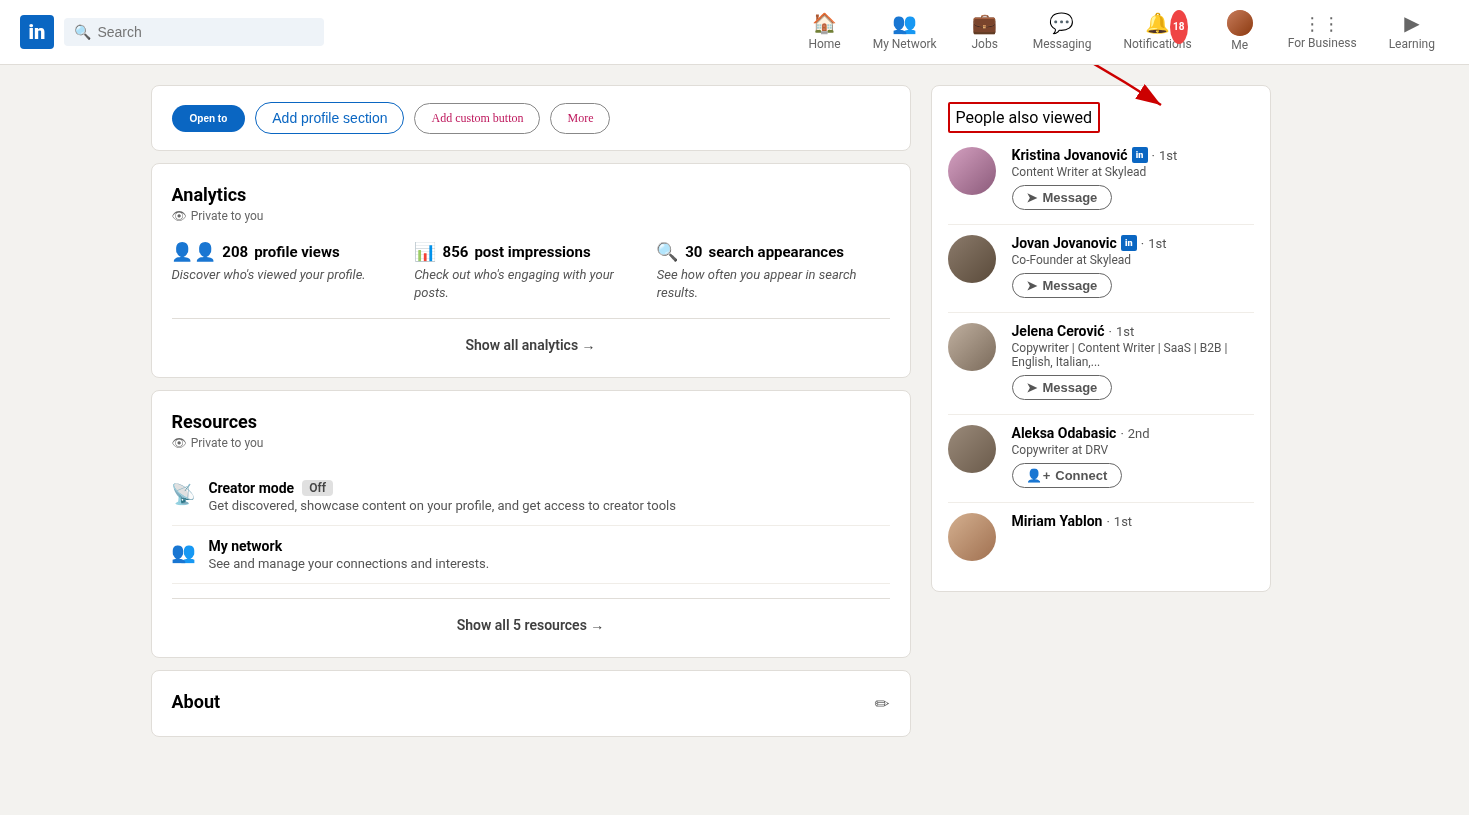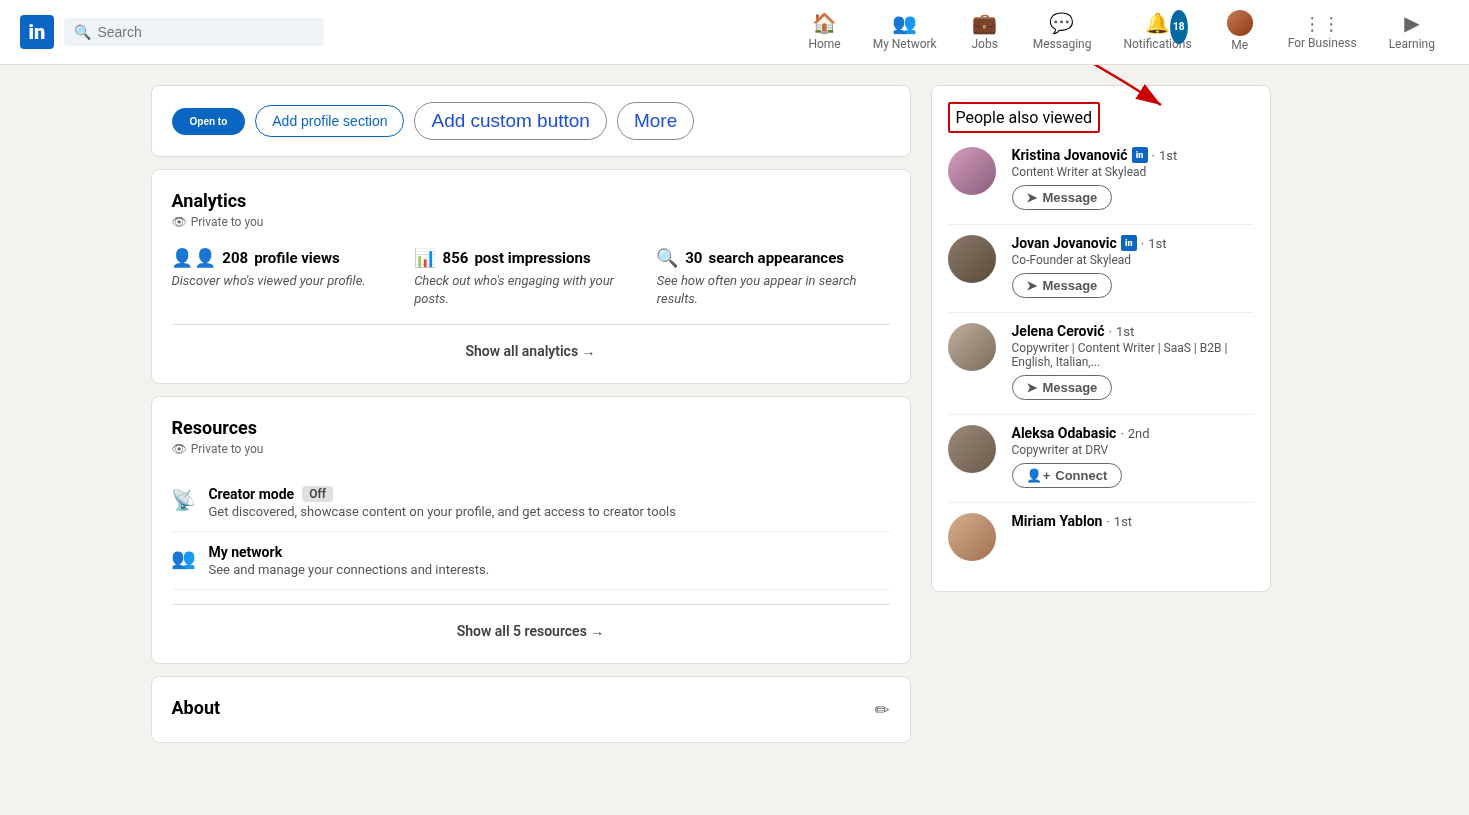--- a/index.html
+++ b/index.html
@@ -66,21 +66,21 @@
       height: 65px;
       justify-content: center;
       border-bottom: 2px solid transparent;
       position: relative;
     }
     .nav-icon { font-size: 20px; margin-bottom: 2px; }
     .badge {
       position: absolute;
       top: 10px;
       right: 18px;
-      background: #0369a1;
+      background: #ef4444;
       color: #fff;
       border-radius: 50%;
       font-size: 10px;
       font-weight: 700;
       width: 18px;
       height: 34px;
       display: flex;
       align-items: center;
       justify-content: center;
     }
@@ -144,27 +144,28 @@
       color: #0a66c2;
       border: 1.5px solid #0a66c2;
       border-radius: 20px;
       padding: 7px 16px;
       font-size: 14px;
       font-weight: 400;
       cursor: pointer;
     }
     .btn-gray {
       background: transparent;
-      color: #1d4ed8;
+      color: #be185d;
       border: 1.5px solid #888;
       border-radius: 20px;
       padding: 7px 16px;
-      font-size: 19px;
+      font-size: 12px;
       font-weight: 500;
       cursor: pointer;
+      font-family: Liberation Serif, serif;
     }
 
     
     .card {
       background: #fff;
       border: 1px solid #e0ddd8;
       border-radius: 8px;
       padding: 20px;
       margin-bottom: 12px;
     }

